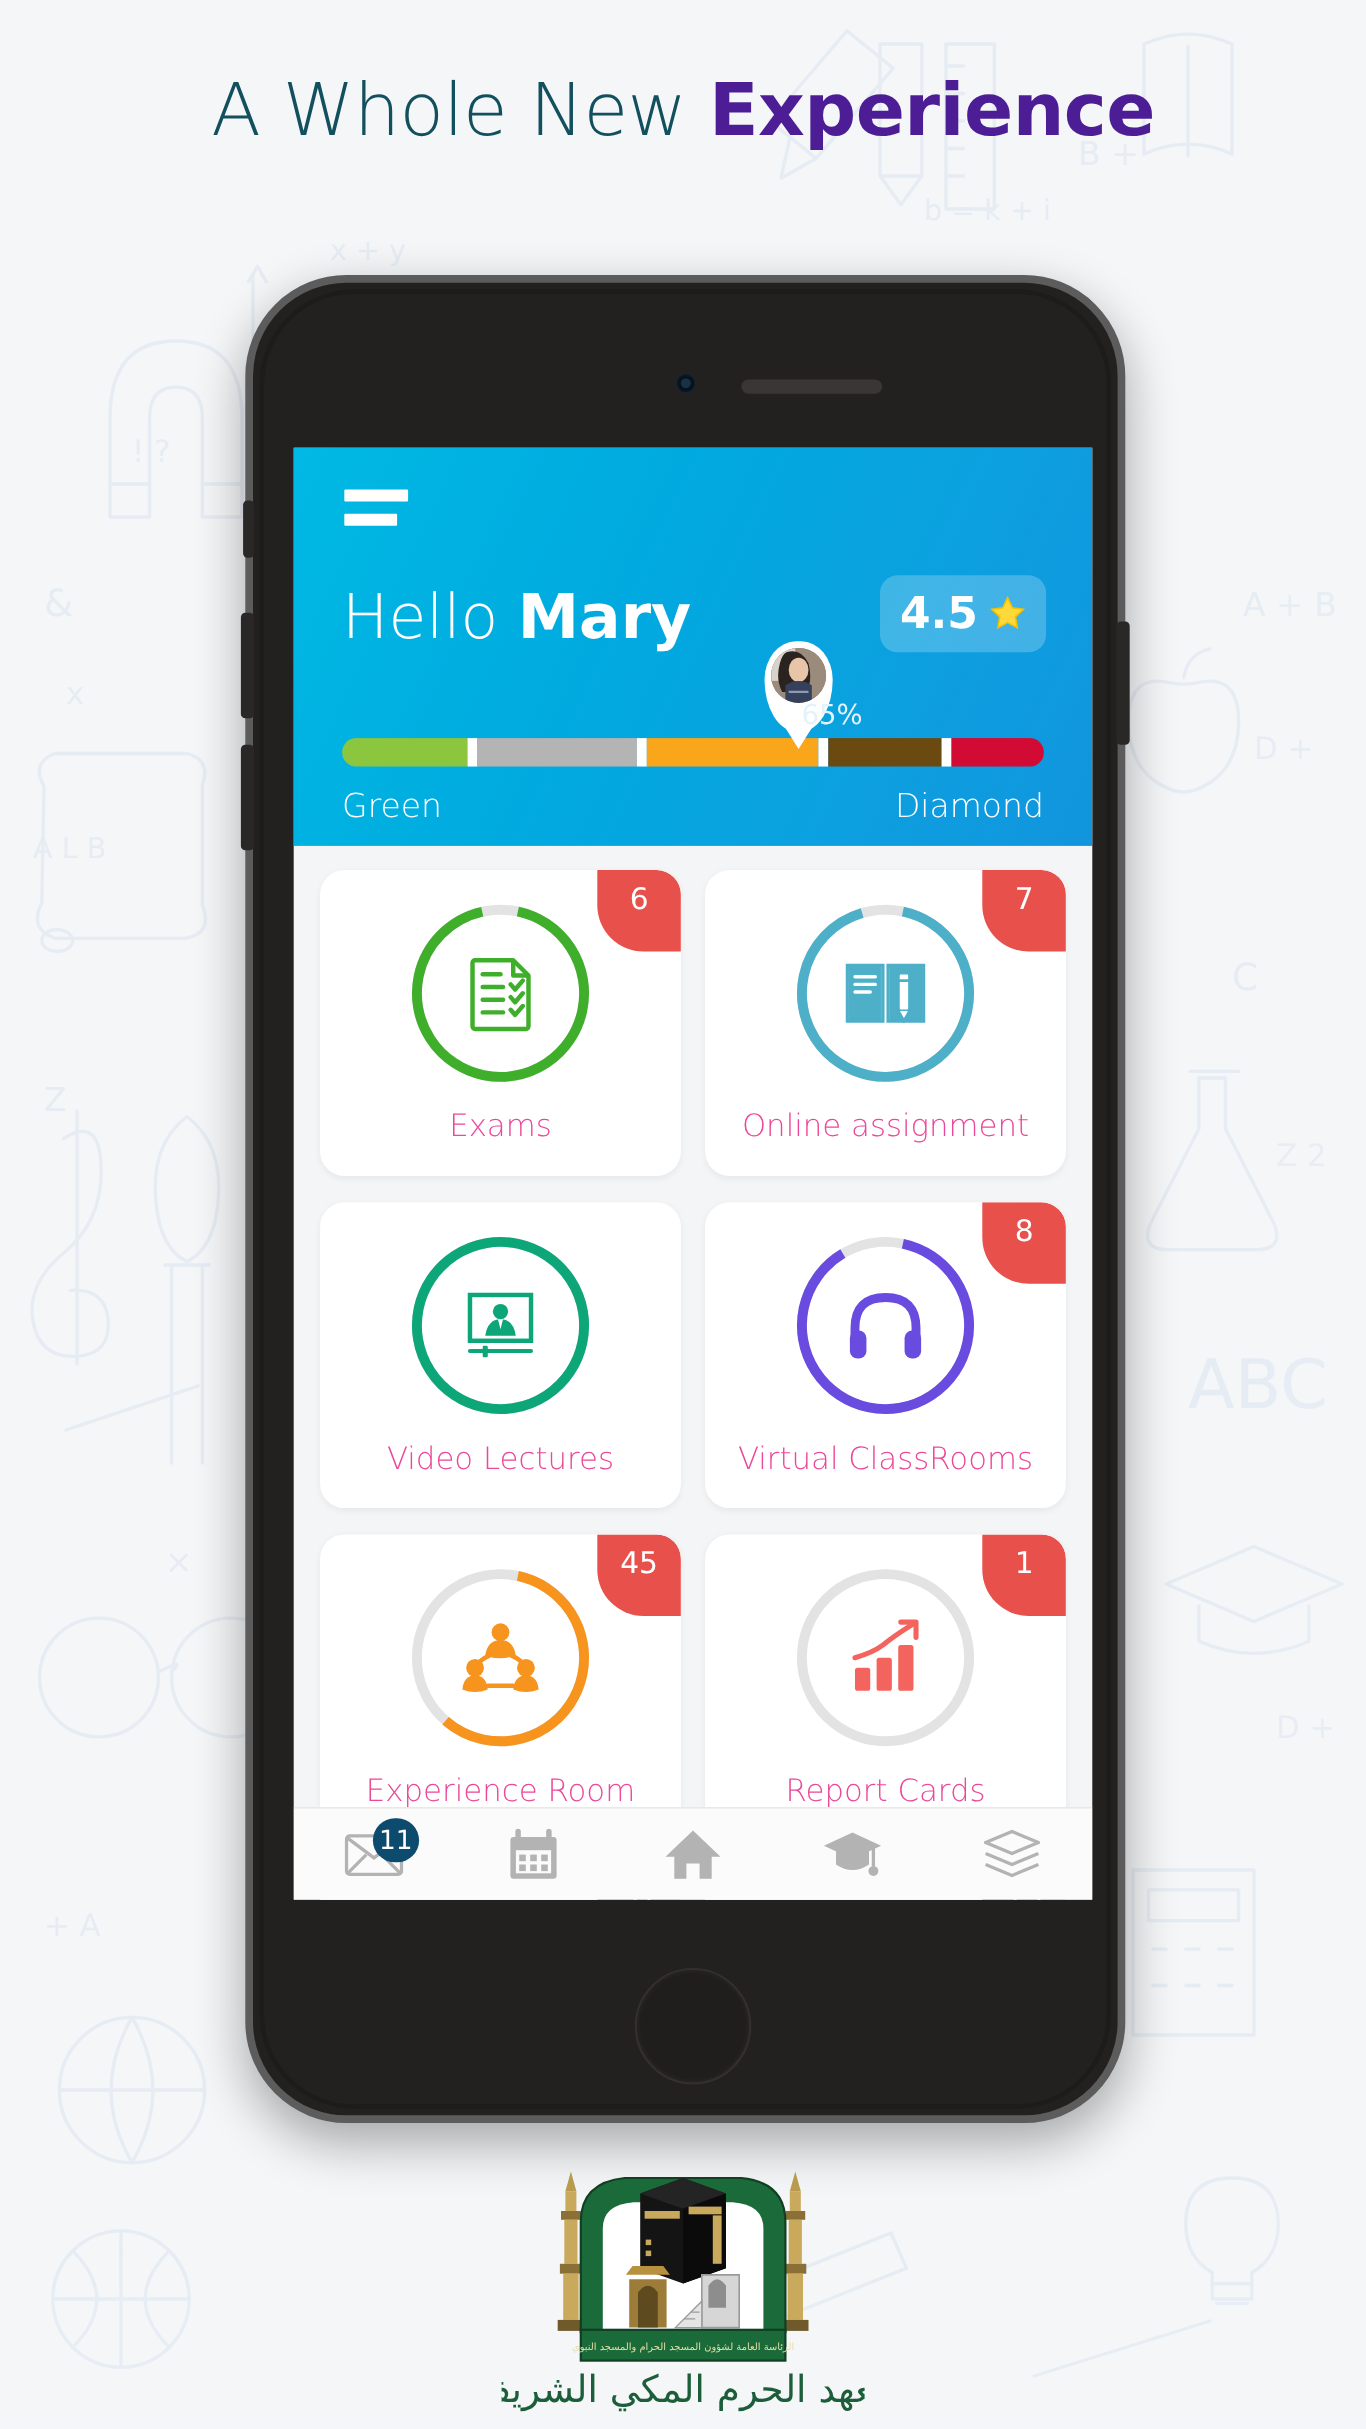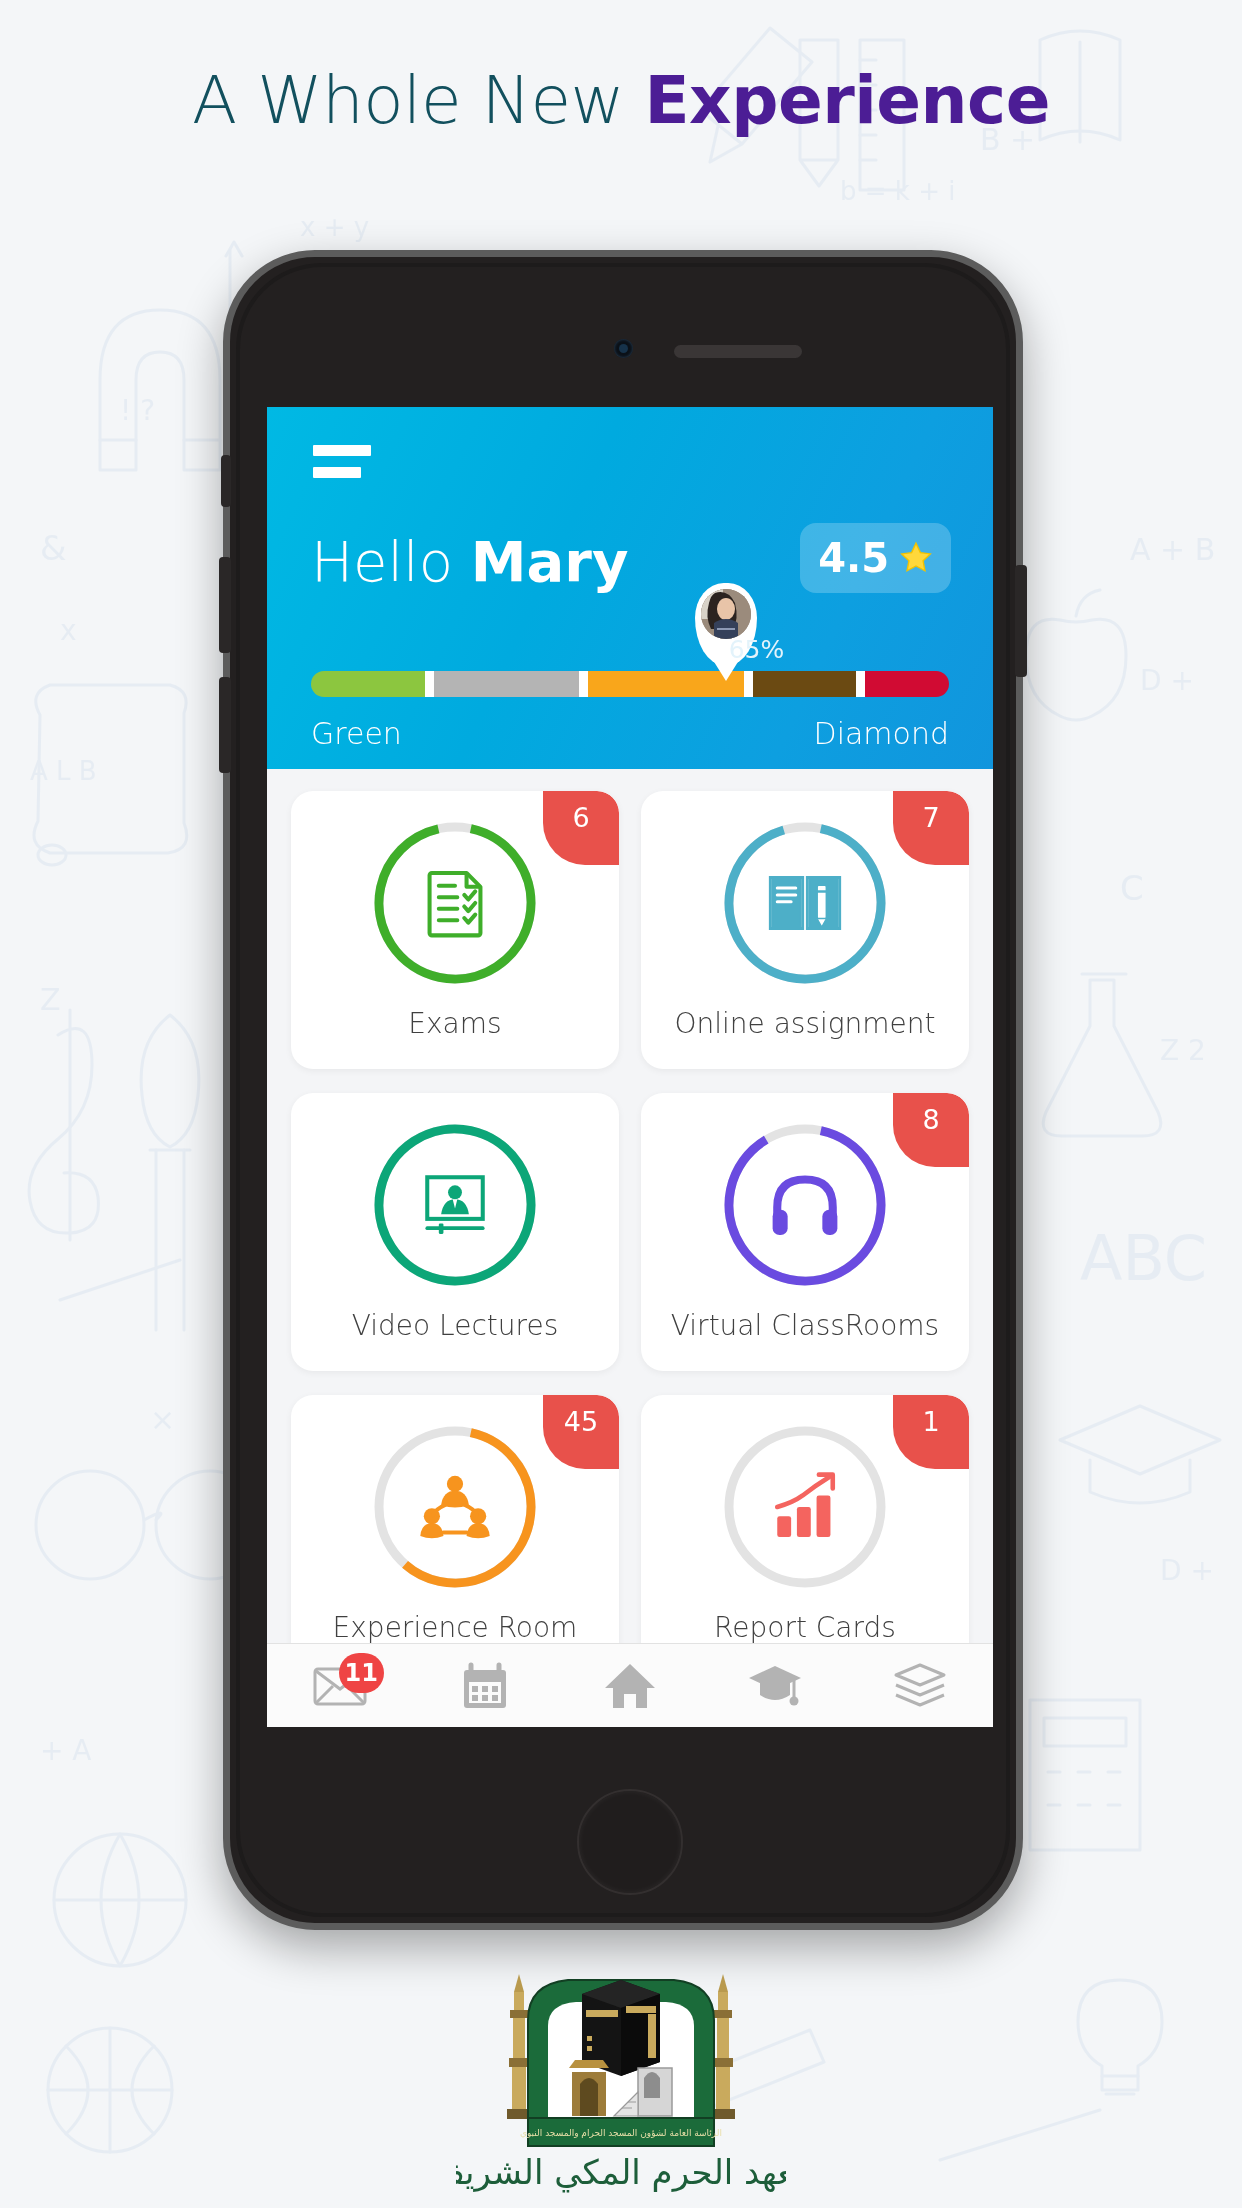--- a/index.html
+++ b/index.html
@@ -262,21 +262,21 @@
   .ring-wrap {
     position: relative;
     width: 180px; height: 180px;
     display: flex; align-items: center; justify-content: center;
   }
   .ring-svg { position: absolute; inset: 0; }
   .card-icon { position: relative; width: 74px; height: 74px; }
   .card-label {
     margin-top: 14px;
     font-size: 28px;
-    color: #404040;
+    color: #ec4899;
     font-family: "DejaVu Sans", sans-serif;
     font-weight: 300;
     white-space: nowrap;
   }
   .badge {
     position: absolute;
     right: 0; top: 0;
     width: 76px; height: 74px;
     background: #e8514b;
     border-radius: 0 22px 0 42px;
@@ -298,28 +298,27 @@
     border-top: 1px solid #e2e2e2;
     display: flex;
     align-items: center;
     justify-content: space-around;
   }
   .nav-item { position: relative; width: 70px; height: 60px; display:flex; align-items:center; justify-content:center; }
   .nav-badge {
     position: absolute;
     left: 34px; top: -3px;
     min-width: 40px; height: 40px;
-    background: #ef4444;
+    background: #0c4a6e;
     border-radius: 20px;
     color: #fff;
     font-size: 24px;
     display: flex; align-items: center; justify-content: center;
     font-family: "DejaVu Sans", sans-serif;
     padding: 0 6px;
-    font-weight: bold;
   }
 
   
   .footer-logo {
     position: absolute;
     left: 50%;
     transform: translateX(-50%);
     bottom: 8px;
     width: 330px;
     height: 250px;

